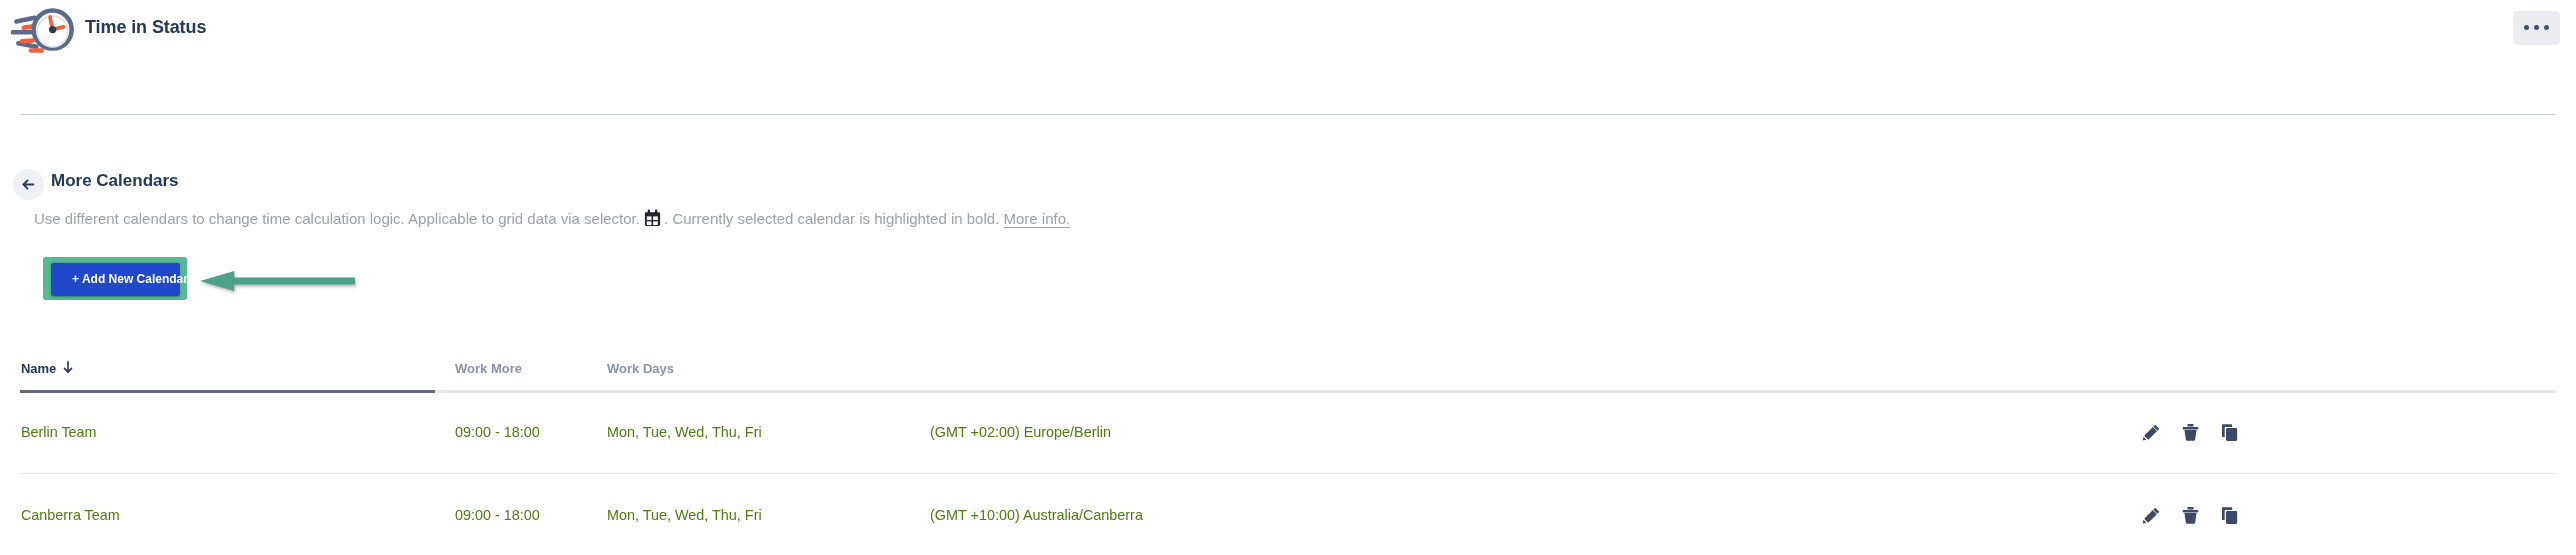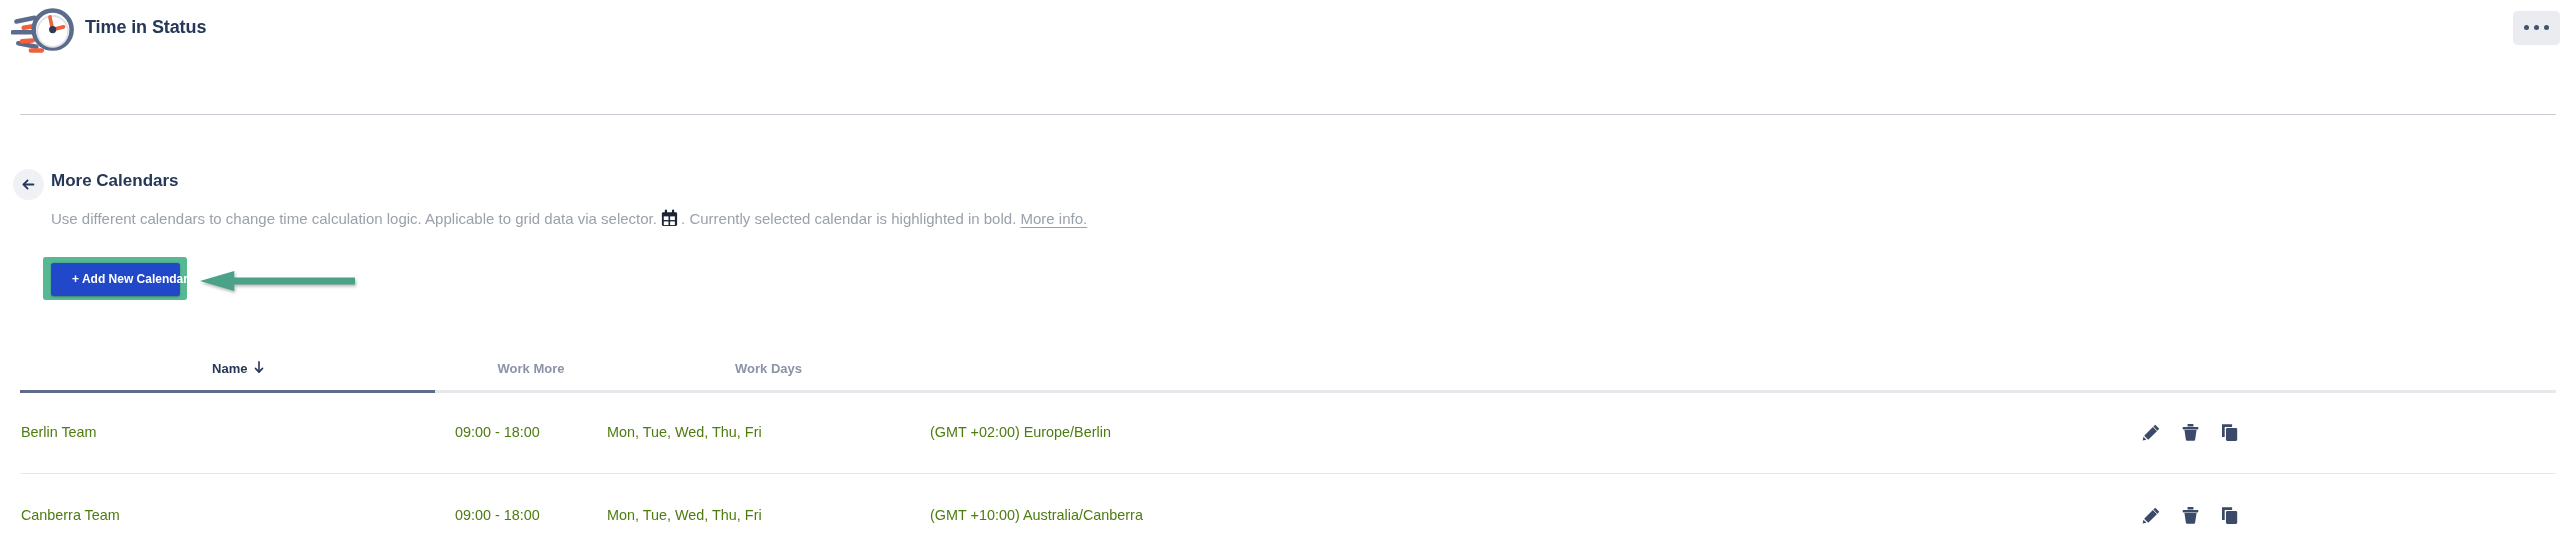--- a/index.html
+++ b/index.html
@@ -80,21 +80,21 @@
   }
   .section-title {
     position: absolute;
     left: 51px; top: 171px;
     font-size: 17px;
     font-weight: bold;
     color: #253858;
   }
   .section-desc {
     position: absolute;
-    left: 51px; top: 208px;
+    left: 34px; top: 208px;
     font-size: 15px;
     color: #9ba1ab;
     white-space: nowrap;
     display: flex;
     align-items: center;
     line-height: 1;
   }
   .section-desc .cal-icon {
     display: inline-block;
     margin: 0 3.6px;
@@ -179,21 +179,20 @@
   .c-tz     { width: 1200px; }
   .c-actions{ flex: 1; display: flex; align-items: center; justify-content: flex-start; gap: 20px; padding-left: 11.7px; }
 
   .th {
     font-size: 13px;
     font-weight: bold;
     color: #8b93a5;
     display: flex;
     align-items: center;
     gap: 6.3px;
-    justify-content: center;
   }
   .th.active { color: #253858; }
   .sort-arrow { display: inline-block; }
 
   .td {
     font-size: 14.4px;
     color: #4d7c0f;
   }
 
   .icon-btn {

